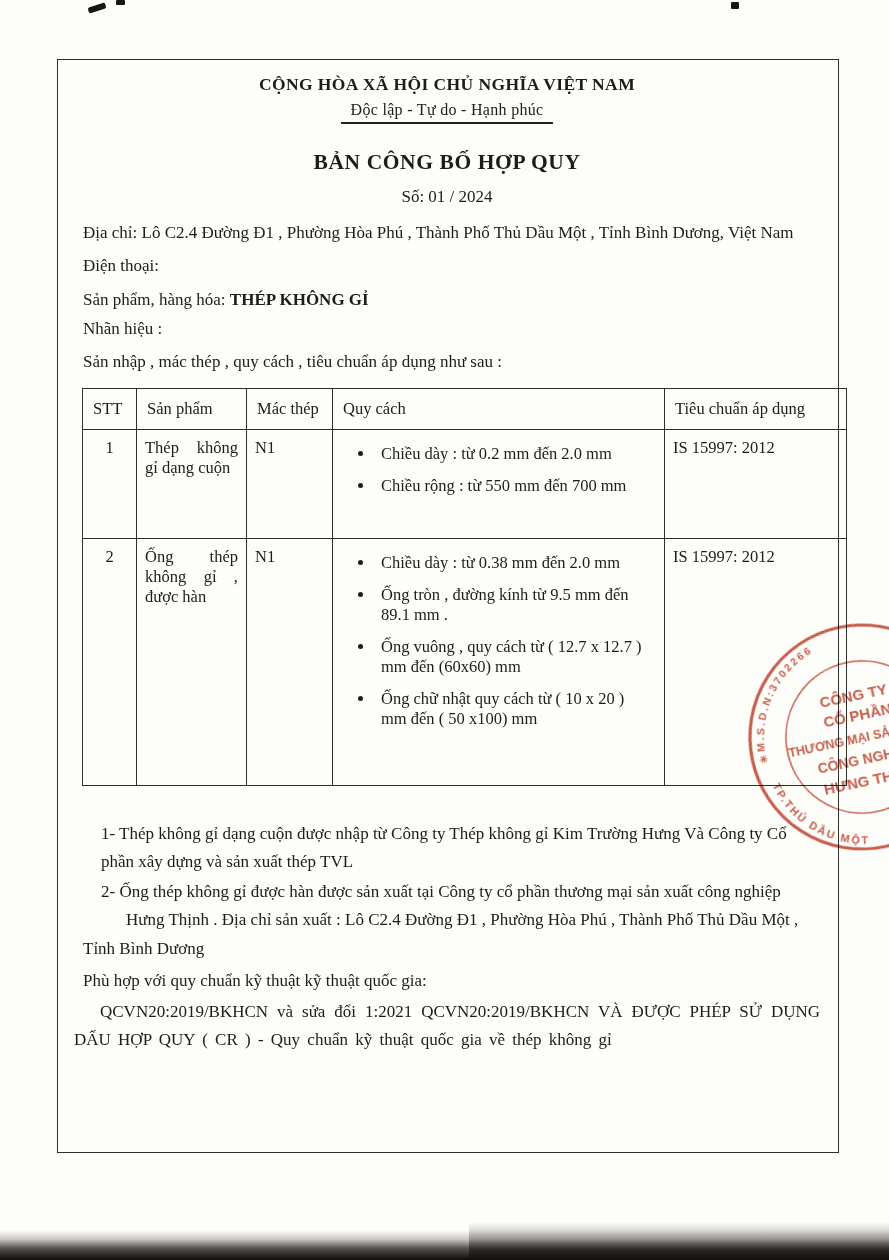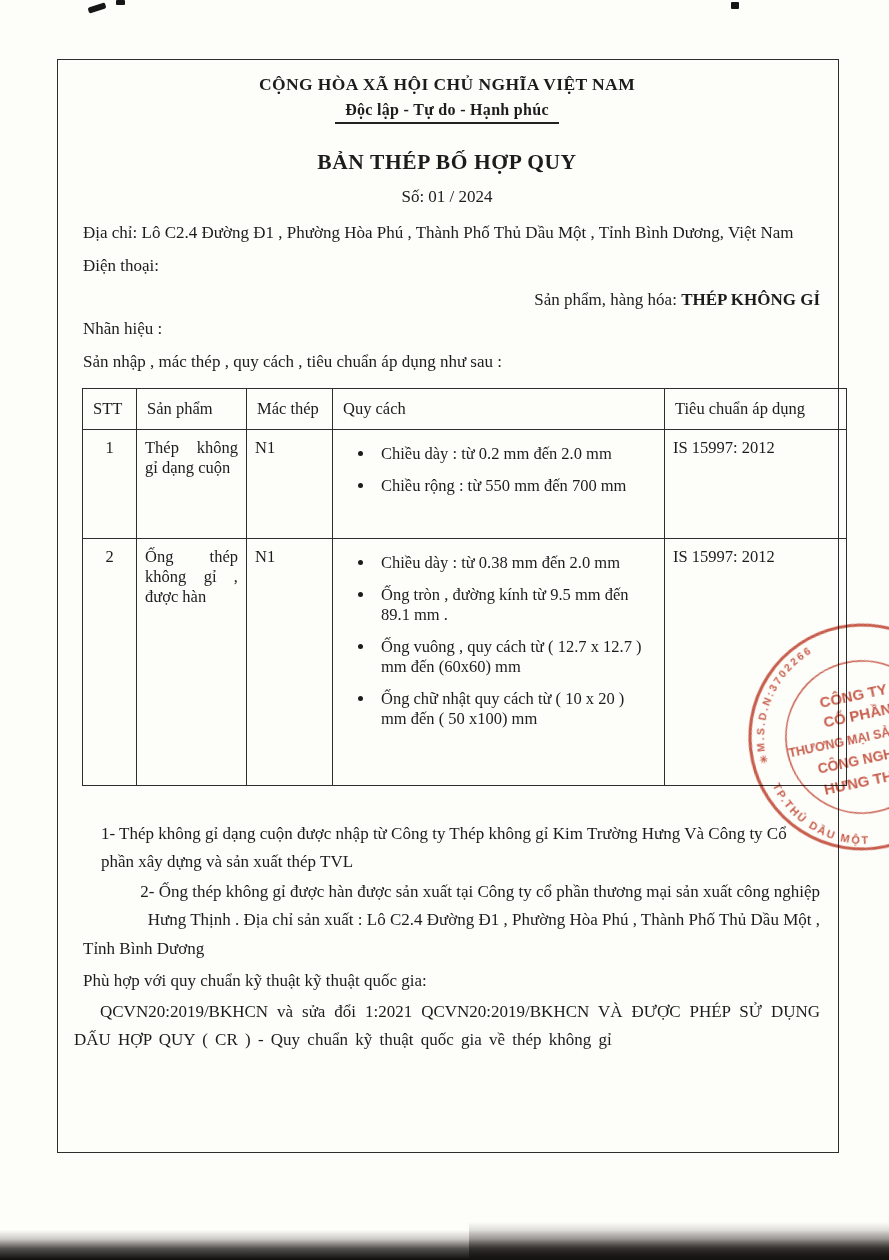--- a/index.html
+++ b/index.html
@@ -22,37 +22,37 @@
     padding:10px 18px 0 16px;
   }
   .center{text-align:center;}
   .nat-title{
     margin-top:4px;
     font-weight:bold;font-size:17.5px;letter-spacing:.4px;
   }
   .motto-wrap{margin-top:6px;}
   .motto{
     display:inline-block;
-    font-weight:bold;font-size:16px;
+    font-weight:normal;font-size:16px;
     border-bottom:2px solid #222;
     padding:0 10px 3px 10px;
     letter-spacing:.3px;
   }
   .doc-title{
     margin-top:26px;
     font-weight:bold;font-size:21.5px;letter-spacing:.6px;
   }
   .doc-number{
     margin-top:12px;font-size:17px;
   }
   .info{margin-top:12px;font-size:17px;line-height:27px;}
   .info p{margin:0 0 2px 0;}
   .p-indent{padding-left:9px;}
   .phone{margin-top:6px !important;}
-  .product-line{margin-top:7px !important;text-align:right;}
+  .product-line{margin-top:7px !important;}
   .product-line b{font-weight:bold;}
   .intro-line{margin-top:6px !important;}
 
   table.spec{
     border-collapse:collapse;
     margin:13px 0 0 8px;
     width:764px;
     font-size:16.5px;
     table-layout:fixed;
     font-family:Liberation Serif, serif;
@@ -78,21 +78,21 @@
   td.tc{padding-top:12px;padding-left:8px;}
   td.qc{padding-top:4px;}
   td.qc ul{margin:0;padding:6px 6px 6px 34px;}
   td.qc li{margin:0 0 12px 0;padding-left:6px;}
   tr.row-1 td{height:92px;}
   tr.row-2 td{height:230px;}
 
   .notes{margin-top:34px;font-size:17px;line-height:27.5px;}
   .notes p{margin:0;}
   .note-1{padding-left:27px;margin-bottom:3px !important;}
-  .note-2{padding-left:52px;text-indent:-25px;margin-bottom:2px !important;text-align:right;}
+  .note-2{padding-left:52px;text-indent:-25px;margin-bottom:2px !important;}
   .tinh{padding-left:9px;margin-top:2px !important;}
   .phuhop{padding-left:9px;margin-top:4px !important;}
   .final{
     margin-top:4px !important;
     text-align:justify;
     text-indent:26px;
     word-spacing:3px;
   }
 
   
@@ -140,21 +140,21 @@
   <div class="artifact art-3"></div>
 
   <div class="frame">
 
     <div class="center nat-title">CỘNG HÒA XÃ HỘI CHỦ NGHĨA VIỆT NAM</div>
 
     <div class="center motto-wrap">
       <span class="motto">Độc lập - Tự do - Hạnh phúc</span>
     </div>
 
-    <div class="center doc-title">BẢN THÉP BỐ HỢP QUY</div>
+    <div class="center doc-title">BẢN CÔNG BỐ HỢP QUY</div>
 
     <div class="center doc-number">Số: 01 / 2024</div>
 
     <div class="info">
       <p class="p-indent">Địa chỉ: Lô C2.4 Đường Đ1 , Phường Hòa Phú , Thành Phố Thủ Dầu Một , Tỉnh Bình Dương, Việt Nam</p>
       <p class="p-indent phone">Điện thoại:</p>
       <p class="p-indent product-line"><span>Sản phẩm, hàng hóa: </span><b>THÉP KHÔNG GỈ</b></p>
       <p class="p-indent">Nhãn hiệu :</p>
       <p class="p-indent intro-line">Sản nhập , mác thép , quy cách , tiêu chuẩn áp dụng như sau :</p>
     </div>

